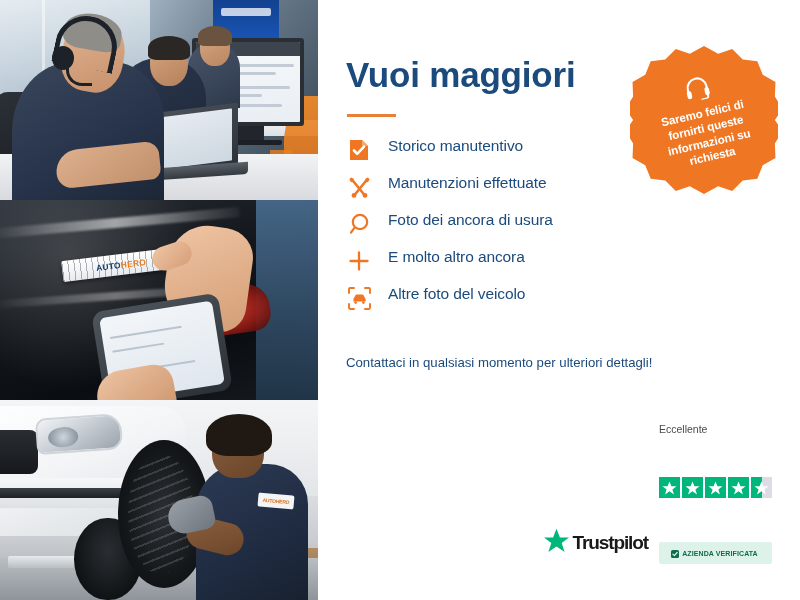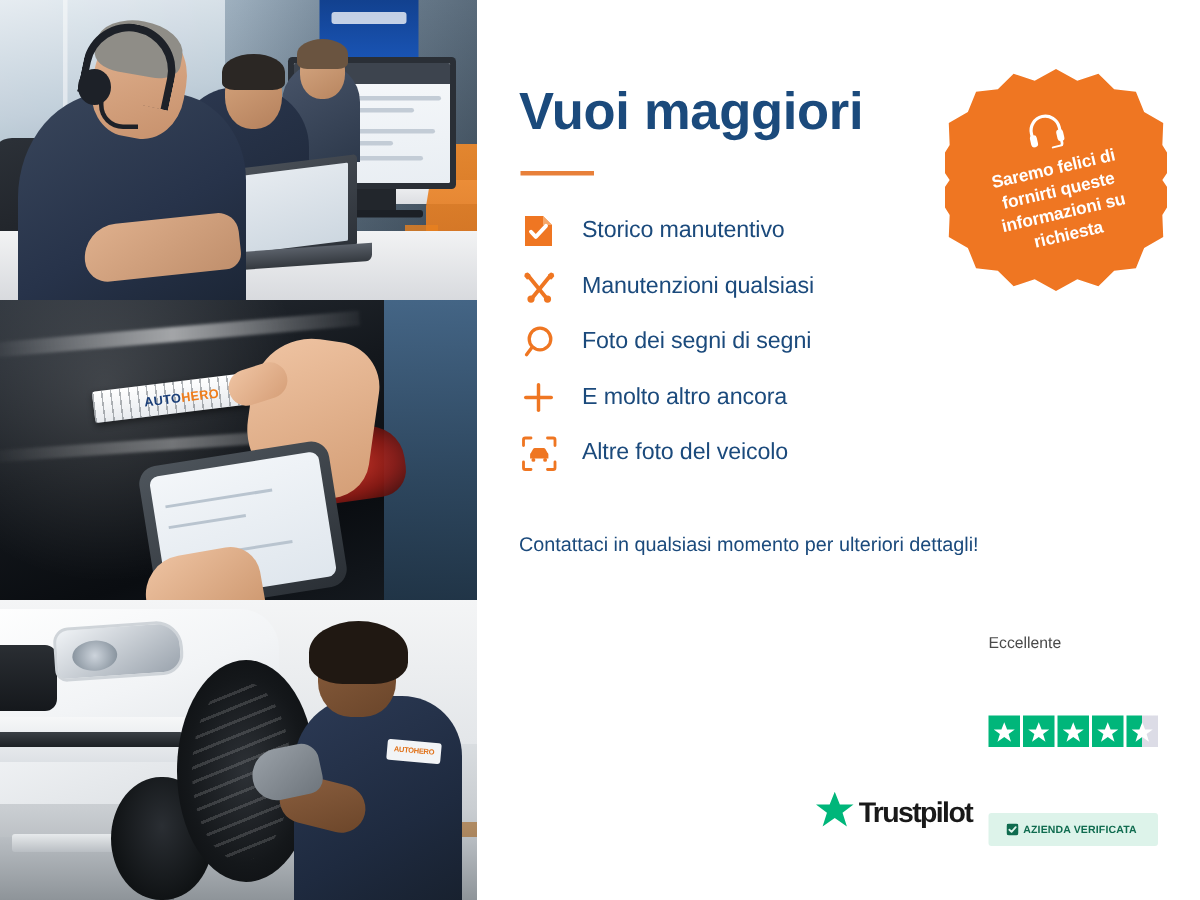--- a/index.html
+++ b/index.html
@@ -357,21 +357,21 @@
     line-height: 1.32;
     letter-spacing: -.2px;
     max-width: 270px;
   }
   .headline-rule{
     width:49px; height:3px; background:#e8803a; margin:16px 0 0 1px;
   }
 
   .feature-list{ margin-top: 20px; list-style:none; }
   .feature-item{
-    display:flex; align-items:center;
+    display:flex; align-items:flex-start;
     height: 34px; margin-bottom: 3px;
   }
   .feature-icon{
     width:26px; height:26px; flex:0 0 26px;
     margin-right:16px;
     display:flex; align-items:center; justify-content:center;
   }
   .feature-label{
     color:#1b4a7c; font-size:15.5px; letter-spacing:-.1px;
   }
@@ -554,31 +554,31 @@
             <g stroke="#ef7622" stroke-width="2.6" stroke-linecap="round" fill="none">
               <path d="M4.5 4 L17.5 20"></path>
               <path d="M20.5 4 L7.5 20"></path>
             </g>
             <path d="M3 3.2 l3.4 .4 .5 3.3 -2.6 .4 -1.8 -2.2 Z" fill="#ef7622"></path>
             <path d="M22 3.2 l-3.4 .4 -.5 3.3 2.6 .4 1.8 -2.2 Z" fill="#ef7622"></path>
             <circle cx="18" cy="20.4" r="2.4" fill="#ef7622"></circle>
             <circle cx="7" cy="20.4" r="2.4" fill="#ef7622"></circle>
           </svg>
         </span>
-        <span class="feature-label">Manutenzioni qualsiasi</span>
+        <span class="feature-label">Manutenzioni effettuate</span>
       </li>
 
       <li class="feature-item">
         <span class="feature-icon">
           <svg width="24" height="24" viewBox="0 0 24 24">
             <circle cx="13" cy="10" r="7.2" stroke="#ef7622" stroke-width="2.2" fill="none"></circle>
             <path d="M7.6 15.6 L4 20.5" stroke="#ef7622" stroke-width="2.2" stroke-linecap="round" fill="none"></path>
           </svg>
         </span>
-        <span class="feature-label">Foto dei segni di segni</span>
+        <span class="feature-label">Foto dei ancora di usura</span>
       </li>
 
       <li class="feature-item">
         <span class="feature-icon">
           <svg width="24" height="24" viewBox="0 0 24 24">
             <g stroke="#ef7622" stroke-width="2.3" stroke-linecap="round">
               <path d="M12 3.5 V20.5"></path>
               <path d="M3.5 12 H20.5"></path>
             </g>
           </svg>

